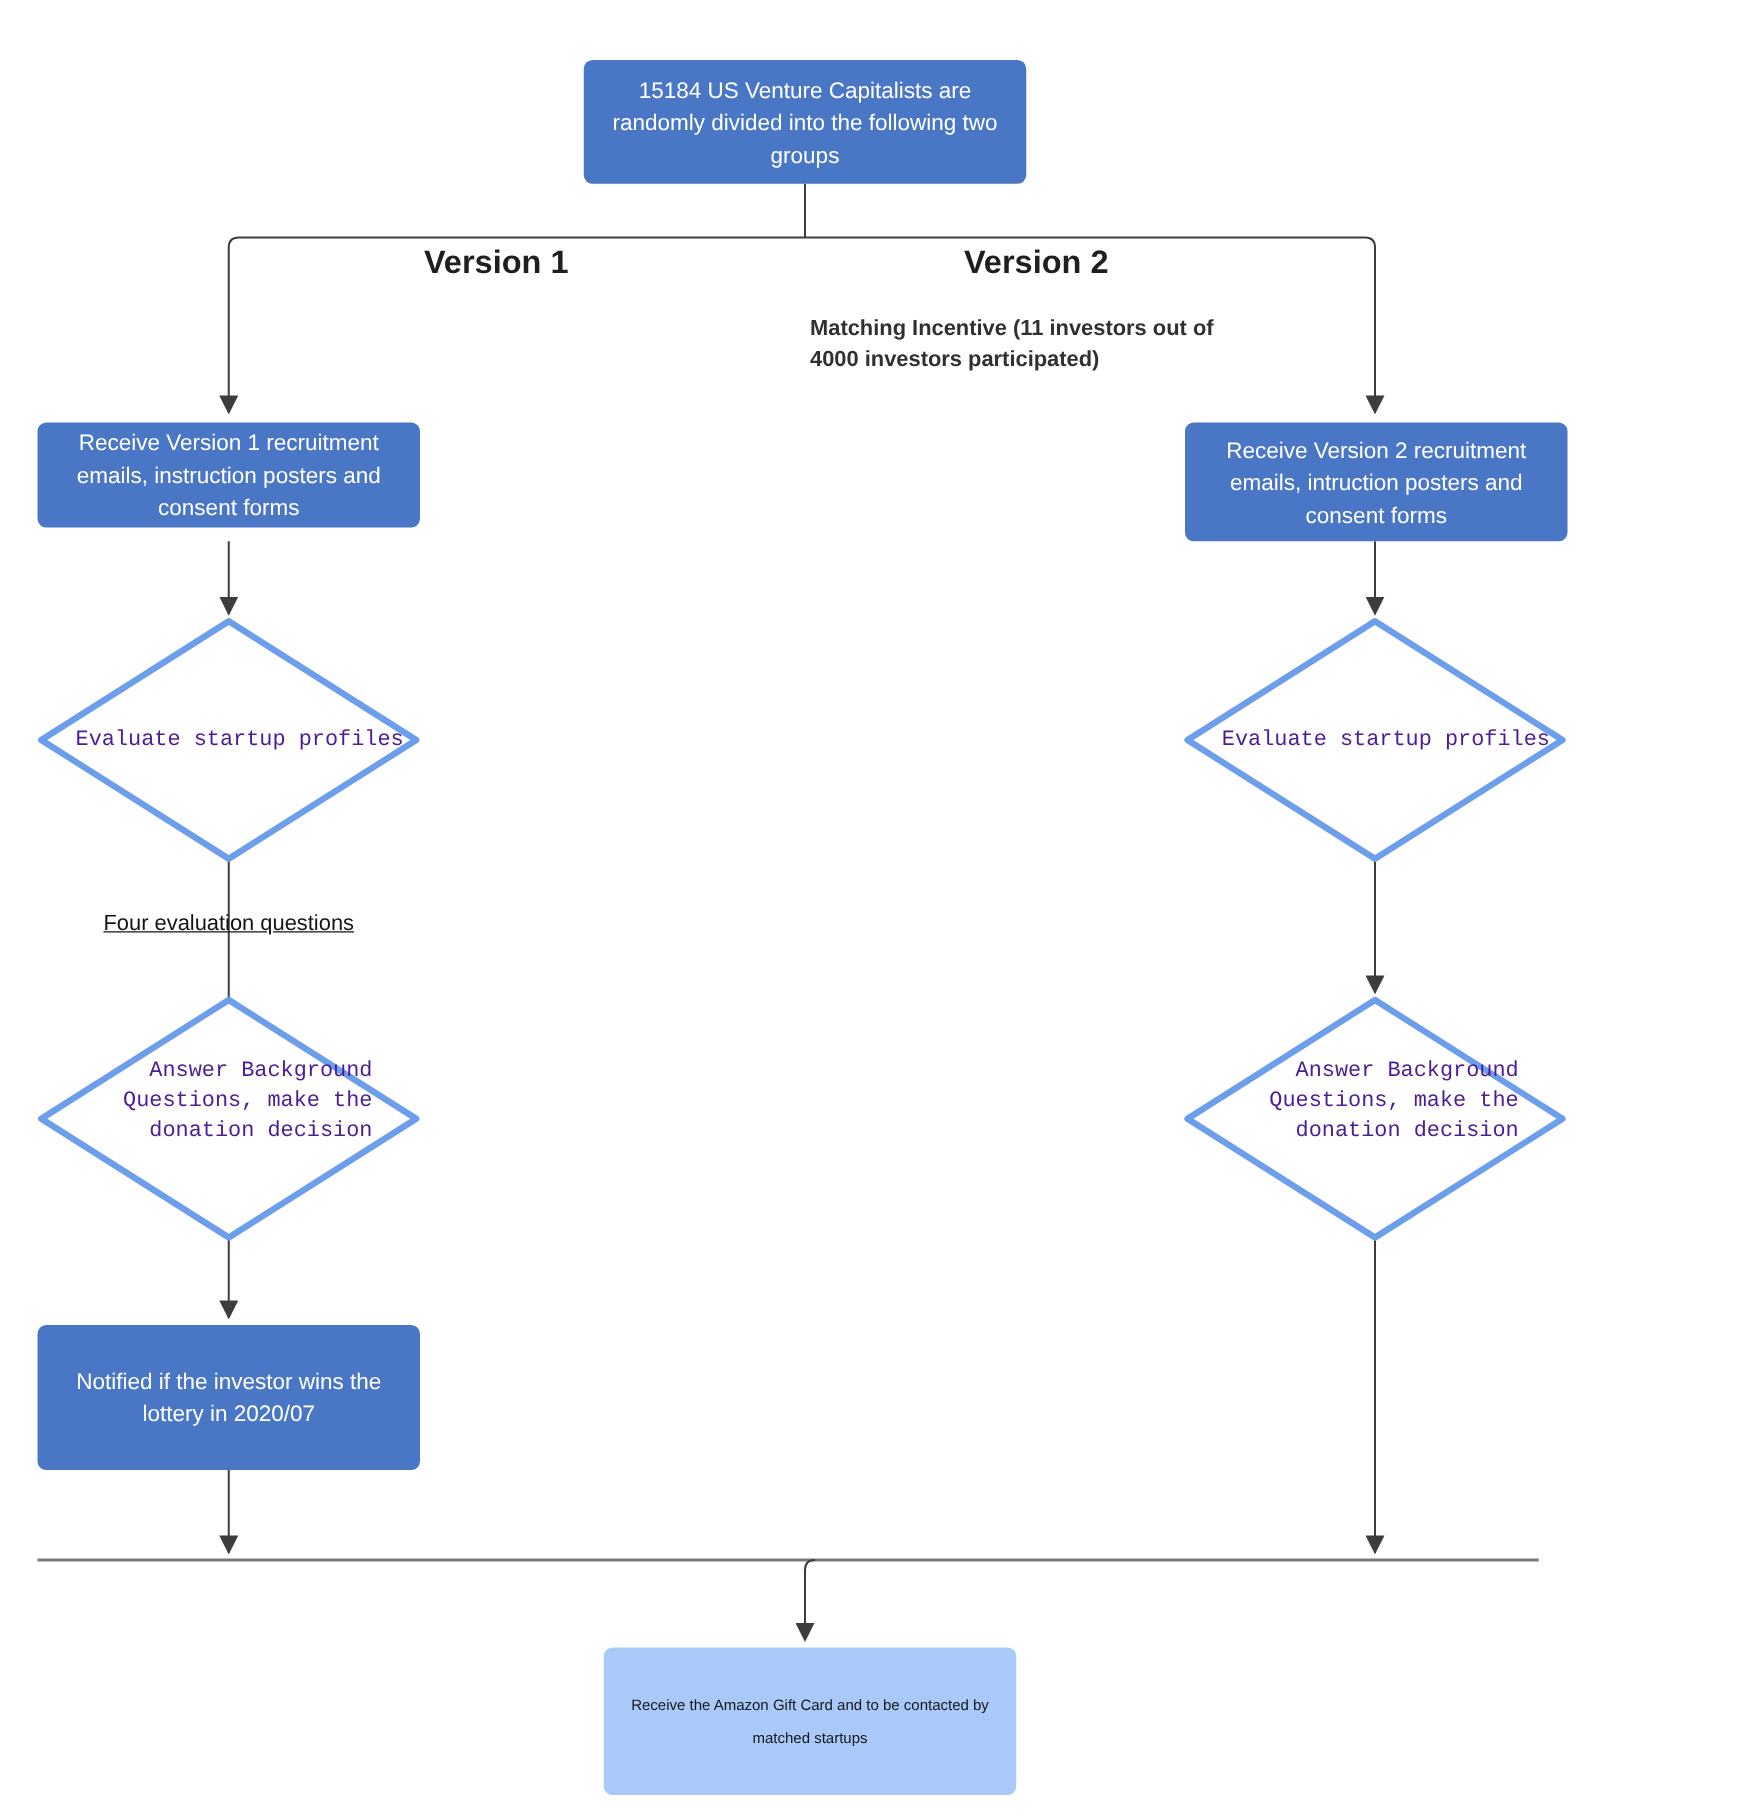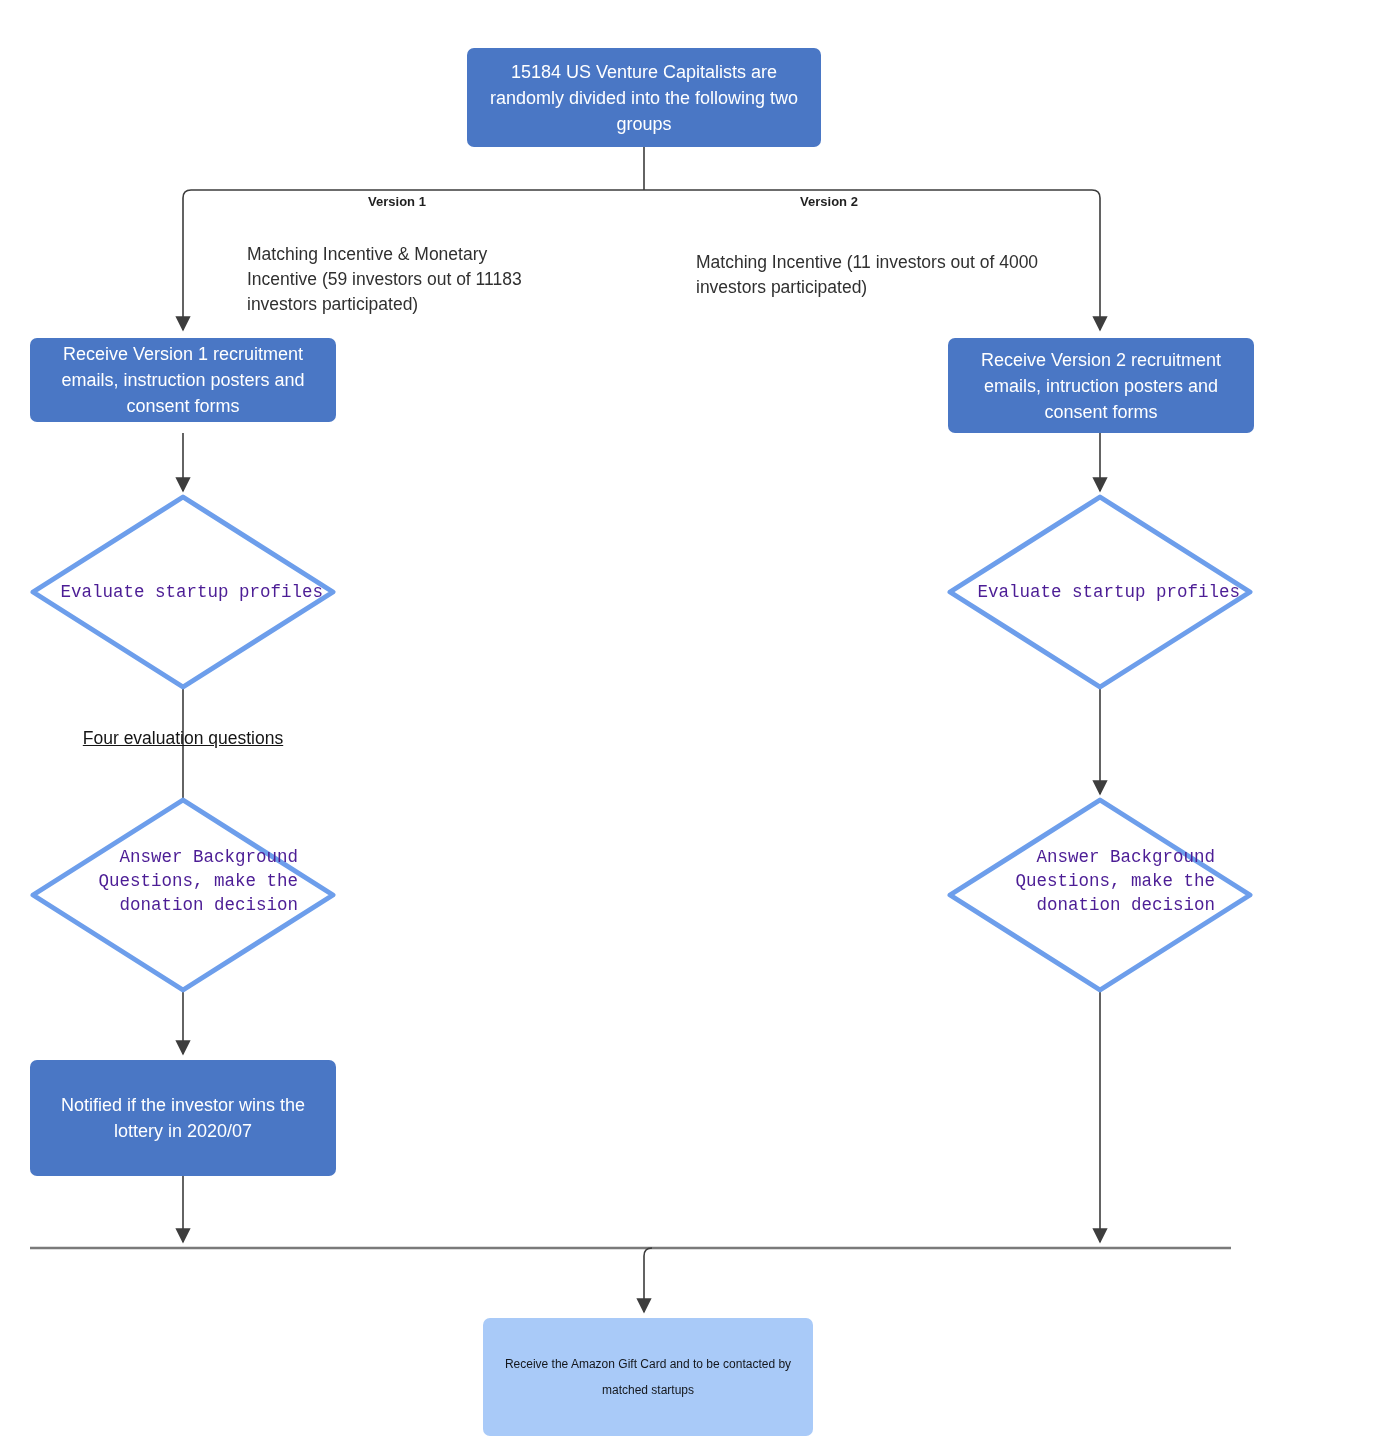--- a/index.html
+++ b/index.html
@@ -6,21 +6,21 @@
   .canvas{
     position:relative;width:1394px;height:1454px;background:#ffffff;overflow:hidden;
     font-family:"Liberation Sans","DejaVu Sans",sans-serif;color:#1a1a1a;
   }
   .layer{position:absolute;left:0;top:0;z-index:1;}
   .node{position:absolute;z-index:2;display:flex;align-items:center;justify-content:center;
         text-align:center;box-sizing:border-box;}
   .blue-box{background:#4a77c5;color:#ffffff;border-radius:7px;font-size:18px;line-height:26px;padding:8px 12px;}
   .light-box{background:#a9caf8;color:#14171c;border-radius:7px;font-size:12px;line-height:26px;padding:8px 12px;}
   .diamond-label{position:absolute;z-index:3;text-align:right;font-size:17.5px;line-height:24px;color:#4c1d95;font-family:Liberation Mono, monospace;}
-  .branch-title{position:absolute;z-index:3;text-align:center;font-weight:bold;font-size:13px;color:#1f1f1f;}
+  .branch-title{position:absolute;z-index:3;text-align:center;font-weight:bold;font-size:26px;color:#1f1f1f;}
   .branch-desc{position:absolute;z-index:3;font-size:17.5px;line-height:25px;color:#303030;}
   .edge-label{position:absolute;z-index:3;text-align:center;font-size:17.5px;color:#141414;text-decoration:underline;}
 </style>
 </head>
 <body>
 
 <div class="canvas">
 
   <svg class="layer" width="1394" height="1454" viewBox="0 0 1394 1454">
     <defs>
@@ -56,22 +56,21 @@
     <polygon points="1100,800 1250,895 1100,990 950,895" fill="#ffffff" stroke="#6d9eeb" stroke-width="5" stroke-linejoin="round"></polygon>
   </svg>
 
   <div class="node blue-box" style="left:467px;top:48px;width:354px;height:99px;">
     <span>15184 US Venture Capitalists are randomly divided into the following two groups</span>
   </div>
 
   <div class="branch-title" style="left:297px;top:194px;width:200px;">Version 1</div>
   <div class="branch-title" style="left:729px;top:194px;width:200px;">Version 2</div>
 
-  <div class="branch-desc" style="left:247px;top:242px;width:295px;">Matching Incentive &amp; Monetary Incentive (59 investors out of 11183 investors participated)</div>
-  <div class="branch-desc" style="left:696px;top:250px;width:350px;">Matching Incentive  (11 investors out of 4000 investors participated)</div>
+  <div class="branch-desc" style="left:648px;top:250px;width:350px;font-weight:bold;">Matching Incentive  (11 investors out of 4000 investors participated)</div>
 
   <div class="node blue-box" style="left:30px;top:338px;width:306px;height:84px;">
     <span>Receive Version 1 recruitment emails, instruction posters and consent forms</span>
   </div>
   <div class="node blue-box" style="left:948px;top:338px;width:306px;height:95px;">
     <span>Receive Version 2 recruitment emails, intruction posters and consent forms</span>
   </div>
 
   <div class="diamond-label" style="left:43px;top:580px;width:280px;">Evaluate startup profiles</div>
   <div class="diamond-label" style="left:960px;top:580px;width:280px;">Evaluate startup profiles</div>

